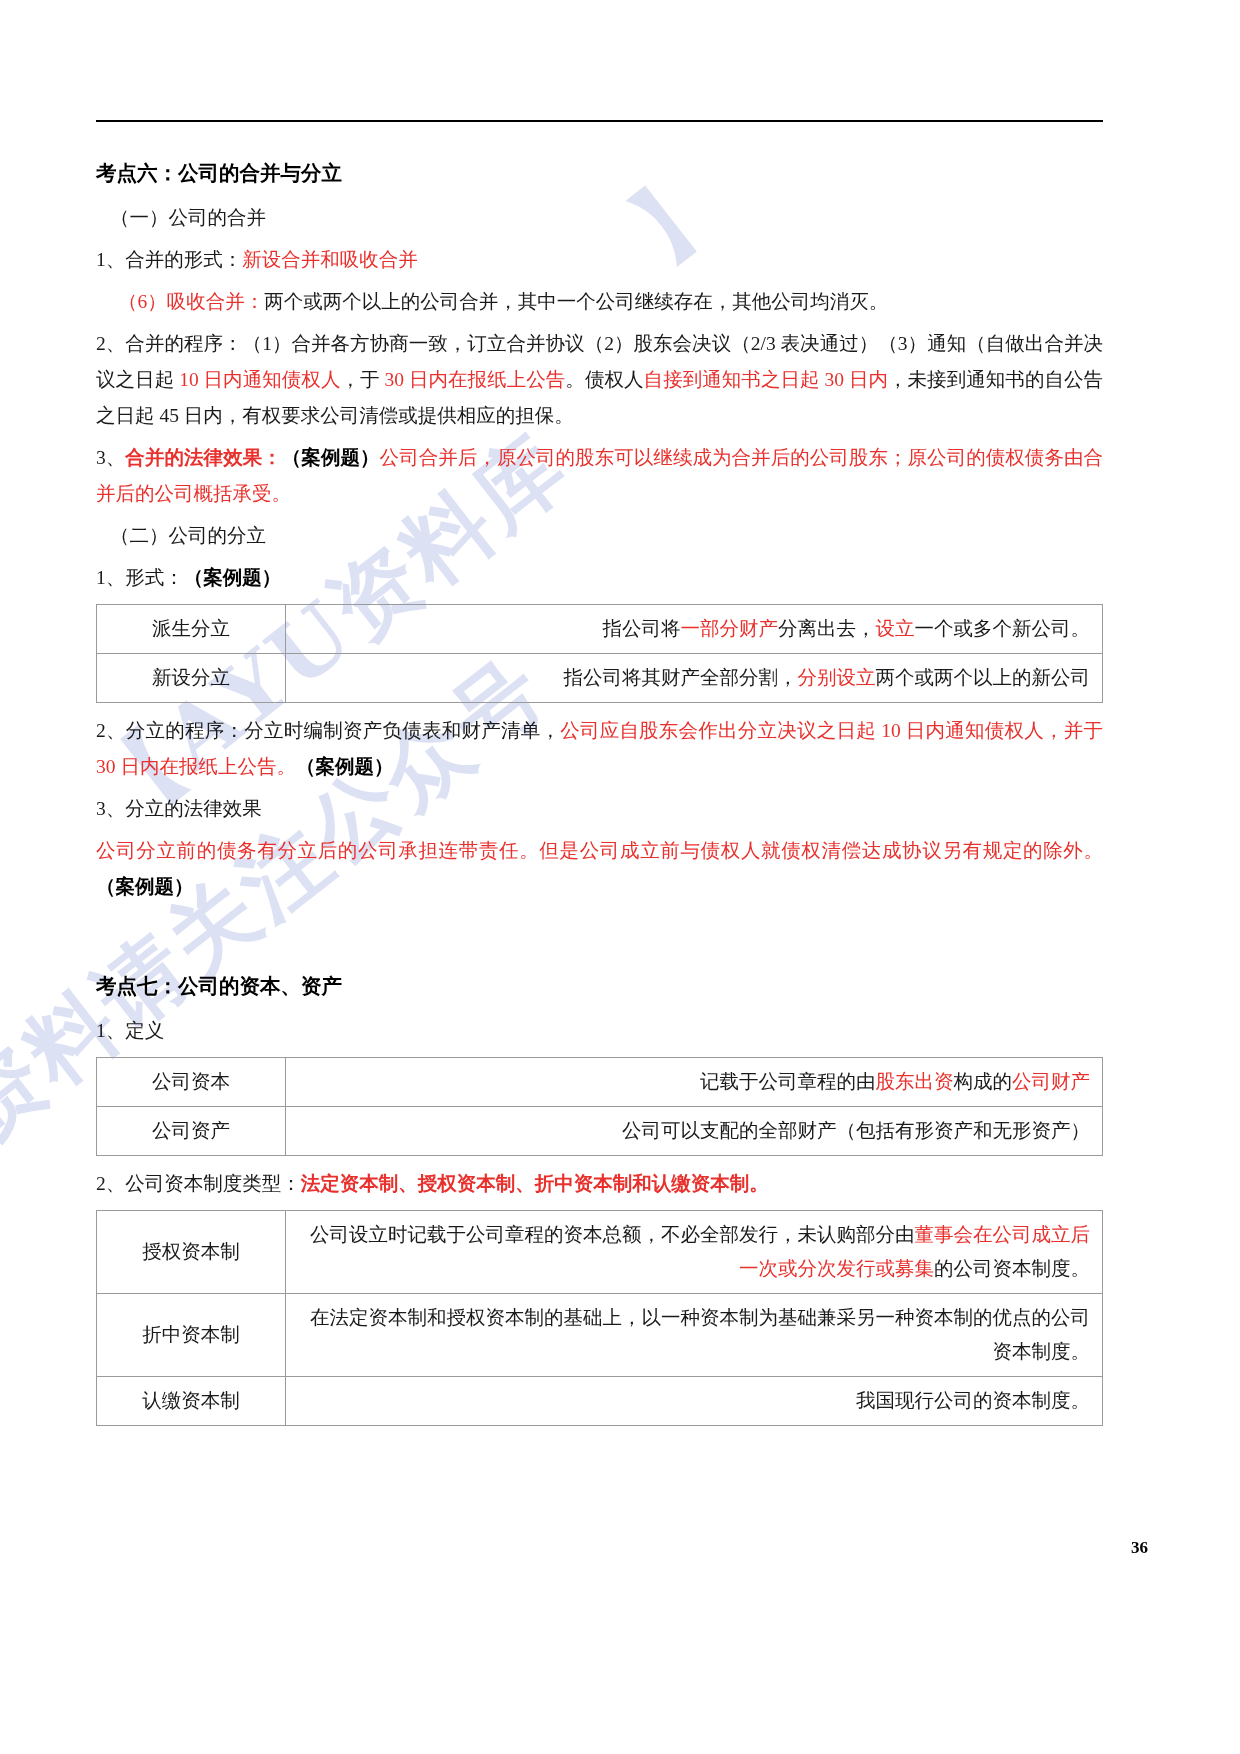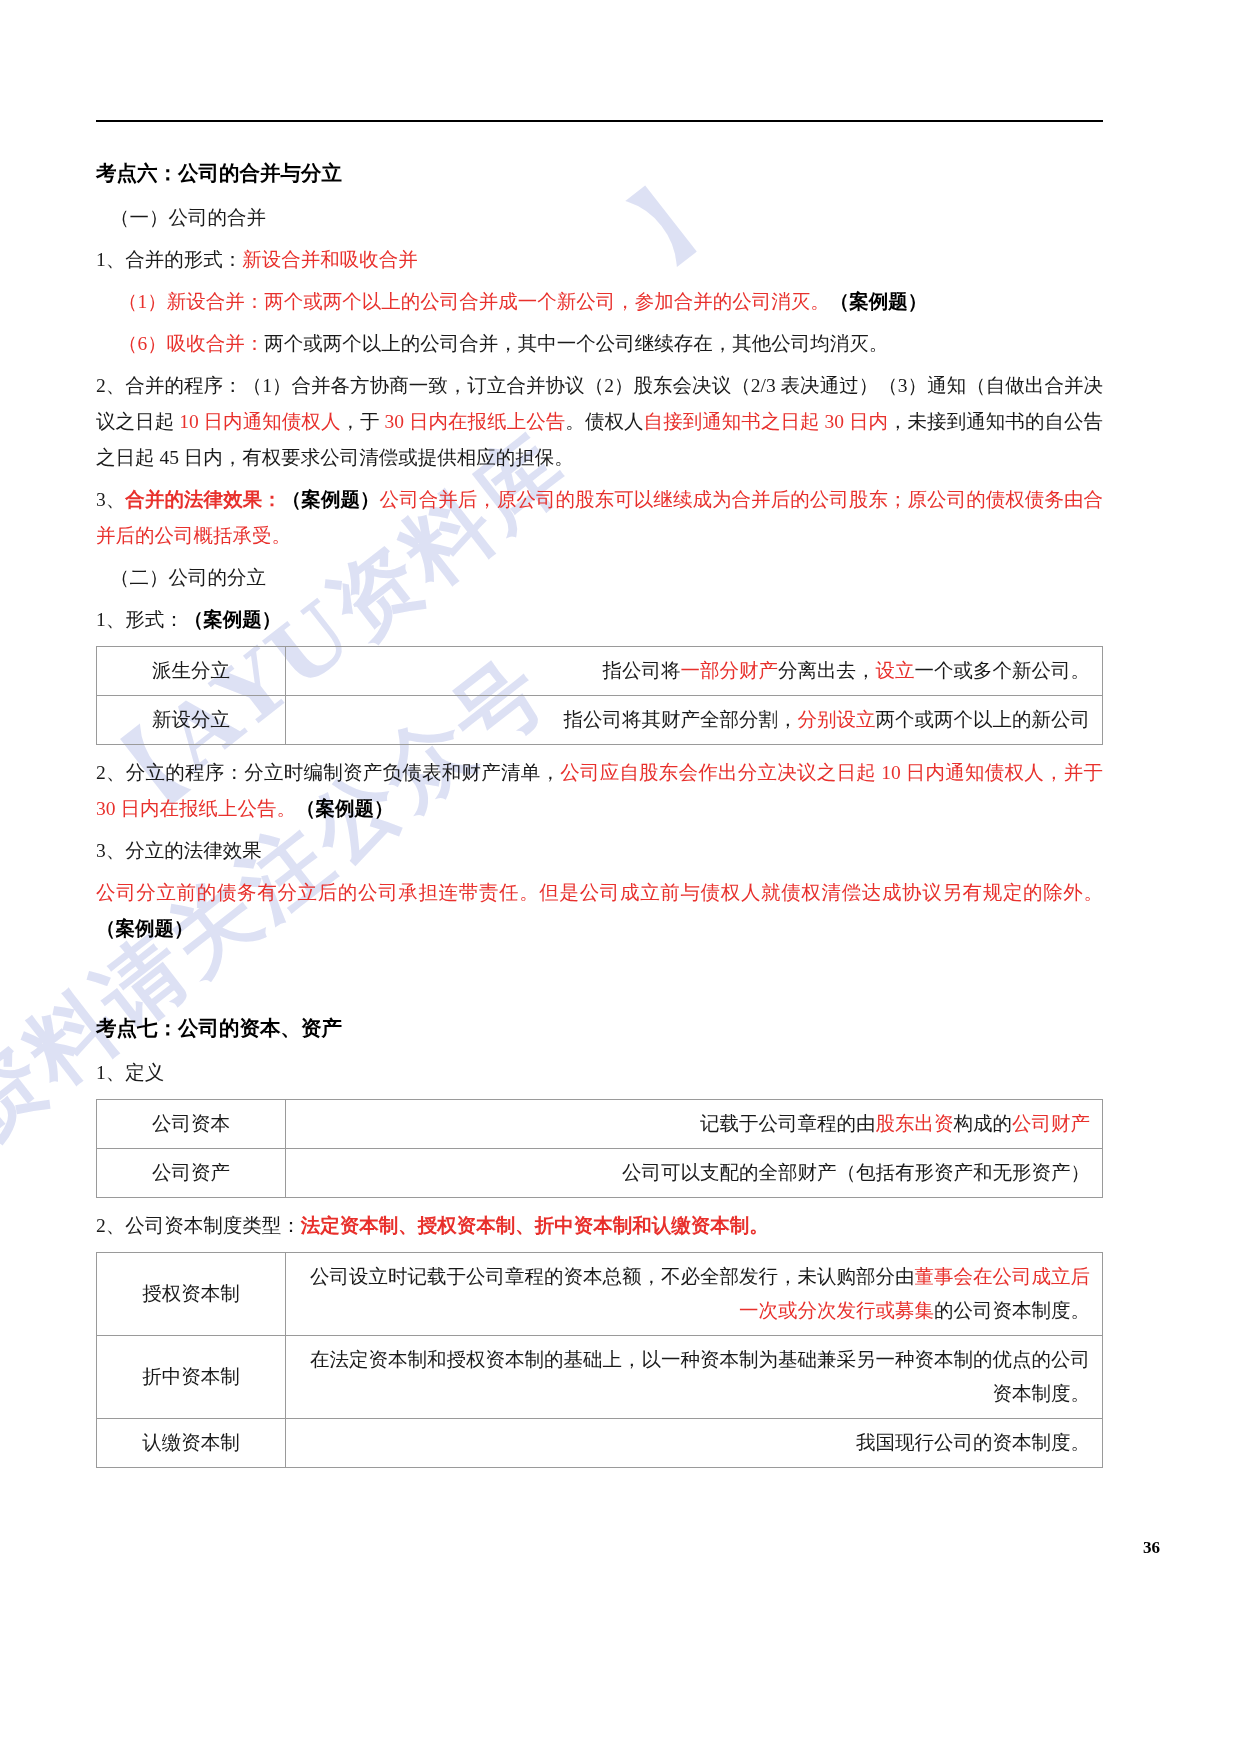--- a/index.html
+++ b/index.html
@@ -120,21 +120,21 @@
     text-align: center;
     white-space: nowrap;
   }
   td.val { text-align: right; }
 
   .sp-lg { height: 58px; }
 
   
   .page-no {
     position: absolute;
-    right: 80px;
+    right: 92px;
     top: 1538px;
     font-size: 17px;
     font-weight: 700;
     color: #000;
     font-family: "Liberation Serif", "DejaVu Serif", serif;
     z-index: 3;
   }
 </style>
 </head>
 <body>
@@ -152,23 +152,20 @@
     <div class="rule"></div>
 
     <p class="h-point">考点六：公司的合并与分立</p>
 
     <p class="indent1">（一）公司的合并</p>
 
     <p>
       <span class="blk">1、合并的形式：</span><span class="red">新设合并和吸收合并</span>
     </p>
 
-    <p class="lvl2">
-      <span class="red">（1）新设合并：</span><span class="red">两个或两个以上的公司合并成一个新公司，参加合并的公司消灭。</span><span class="bblk">（案例题）</span>
-    </p>
 
     <p class="lvl2">
       <span class="red">（6）吸收合并：</span><span class="blk">两个或两个以上的公司合并，其中一个公司继续存在，其他公司均消灭。</span>
     </p>
 
     <p>
       <span class="blk">2、合并的程序：（1）合并各方协商一致，订立合并协议（2）股东会决议（2/3 表决通过）（3）通知（自做出合并决议之日起 </span><span class="red">10 日内通知债权人</span><span class="blk">，于 </span><span class="red">30 日内在报纸上公告</span><span class="blk">。债权人</span><span class="red">自接到通知书之日起 30 日内</span><span class="blk">，未接到通知书的自公告之日起 45 日内，有权要求公司清偿或提供相应的担保。</span>
     </p>
 
     <p>

